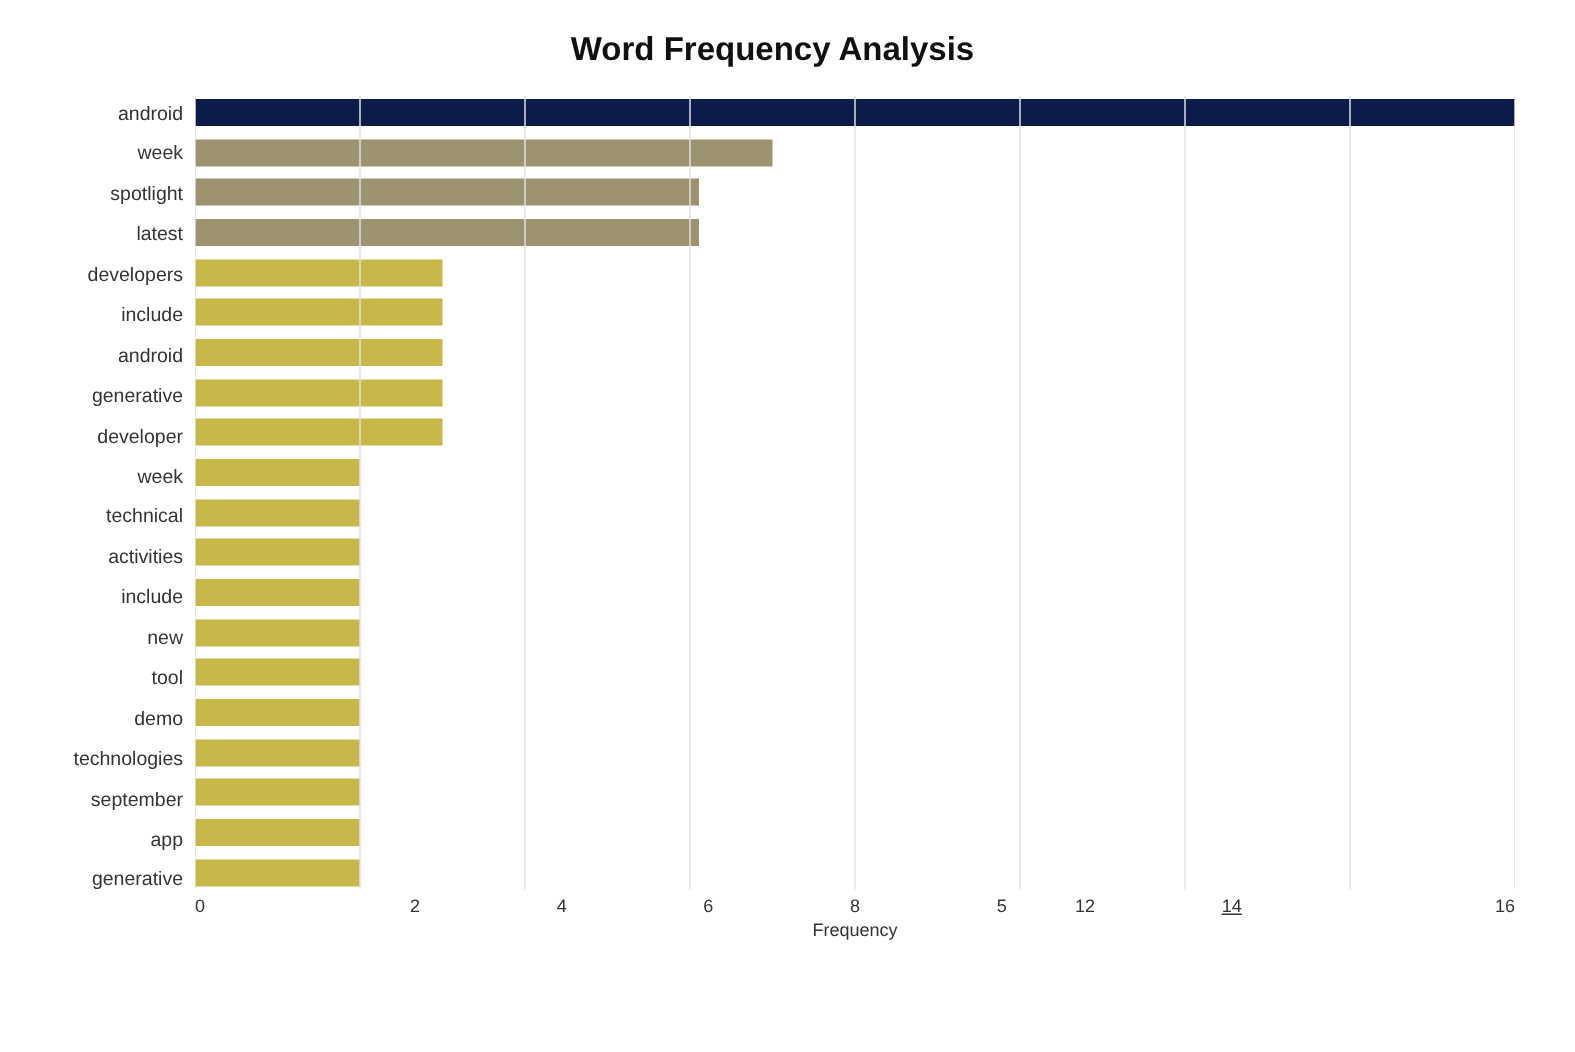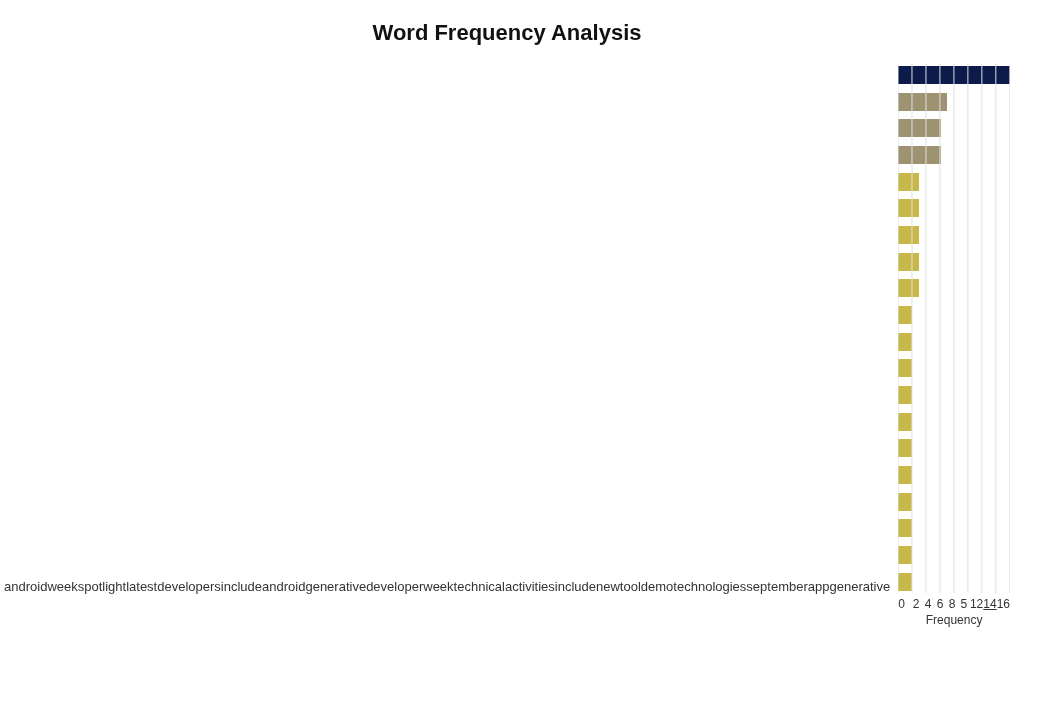--- a/index.html
+++ b/index.html
@@ -10,38 +10,38 @@
       height: 701px;
       display: flex;
       align-items: center;
       justify-content: center;
     }
     .chart-container {
       width: 1050px;
       height: 701px;
       background: #fff;
       position: relative;
-      padding: 20px 40px 60px 4px;
+      padding: 20px 40px 60px 20px;
     }
     .chart-title {
       text-align: center;
       font-size: 22px;
       font-weight: bold;
       margin-bottom: 18px;
       color: #111;
     }
     .chart-area {
       display: flex;
       width: 100%;
       height: calc(100% - 60px);
       position: relative;
     }
     .y-axis {
       display: flex;
-      flex-direction: row;
+      flex-direction: column;
       justify-content: space-between;
       align-items: flex-end;
       padding-right: 8px;
       min-width: 110px;
       padding-bottom: 28px;
     }
     .y-label {
       font-size: 13px;
       color: #333;
       line-height: 1;

